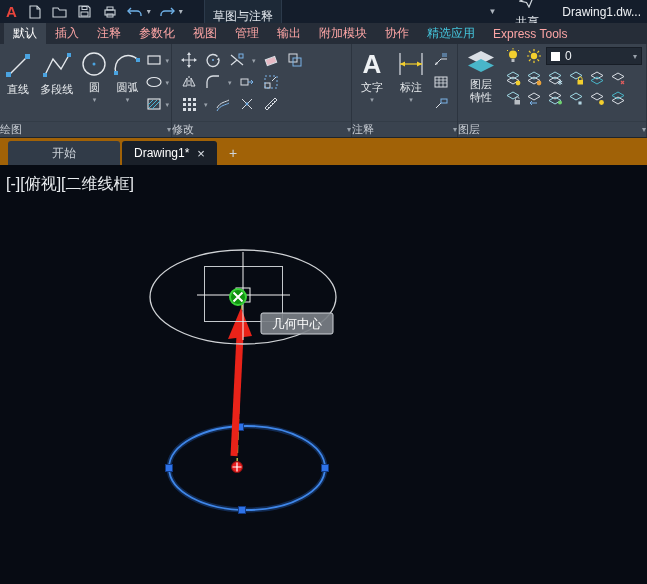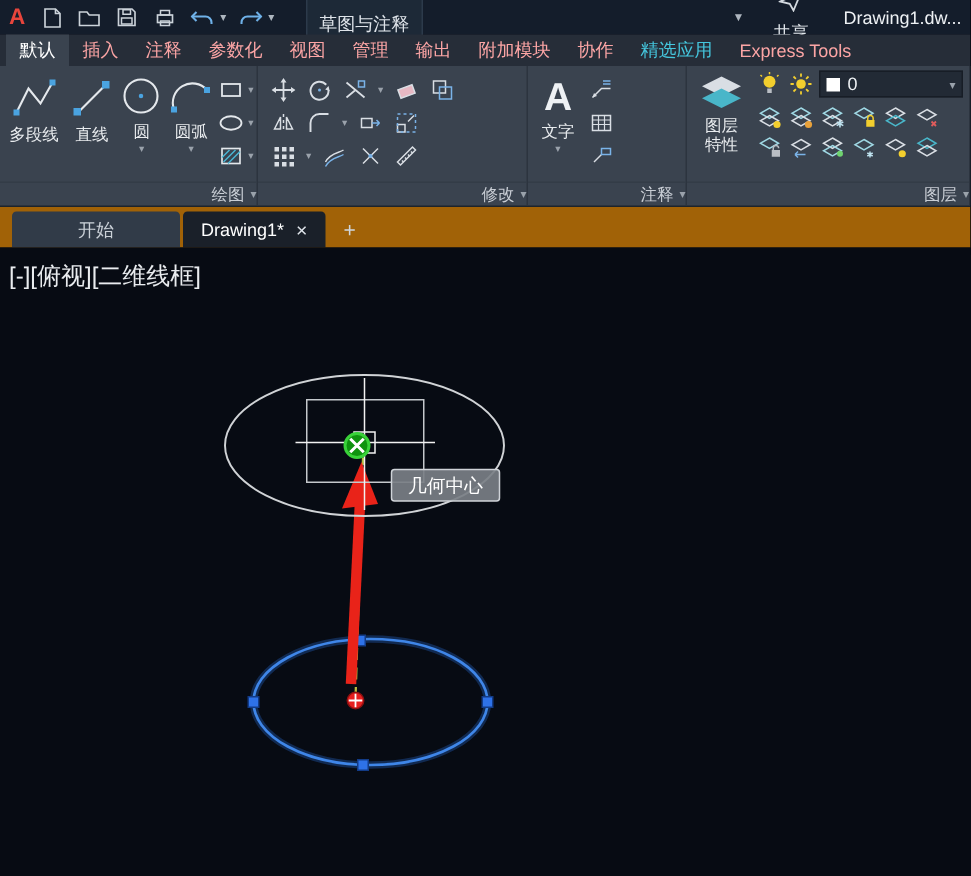--- a/index.html
+++ b/index.html
@@ -26,21 +26,21 @@
              display:flex; align-items:stretch; padding-left:4px; }
   .tab { display:flex; align-items:center; padding:0 9px; color:#fca5a5; white-space:nowrap; }
   .tab.active { background:#3a434f; color:#ffffff; }
   .tab.accent { color:#45c6dd; }
 
   
   .ribbon { position:absolute; top:44px; left:0; right:0; height:94px; background:#3a434f;
             display:flex; border-bottom:1px solid #1d242c; }
   .panel { display:flex; flex-direction:column; border-right:1px solid #2c343f; }
   .pbody { flex:1; display:flex; padding:3px 2px 0 2px; gap:2px; }
-  .plabel { height:16px; display:flex; align-items:center; justify-content:flex-end; gap:4px;
+  .plabel { height:16px; display:flex; align-items:center; justify-content:space-between; gap:4px;
             color:#c9ced5; font-size:11px; border-top:1px solid #333c47; }
   .plabel .arr { font-size:8px; color:#9aa2ab; }
   .bigbtn { display:flex; flex-direction:column; align-items:center; justify-content:flex-start;
             gap:1px; padding-top:2px; }
   .bigbtn svg { display:block; }
   .blbl { font-size:11px; color:#e8ebee; white-space:nowrap; }
   .barr { font-size:7px; color:#9aa2ab; line-height:7px; }
   .minicol { display:flex; flex-direction:column; justify-content:flex-start; gap:4px; padding-top:4px; }
   .minirow { display:flex; align-items:center; gap:2px; }
   .mico { display:inline-flex; width:18px; height:18px; align-items:center; justify-content:center; }
@@ -153,39 +153,39 @@
     <span class="tab">附加模块</span>
     <span class="tab">协作</span>
     <span class="tab accent">精选应用</span>
     <span class="tab">Express Tools</span>
   </div>
 
   <div class="ribbon">
 
     <div class="panel" style="width:172px">
       <div class="pbody">
+        <div class="bigbtn" style="width:34px">
+          <span>
+              <svg width="28" height="32" viewBox="0 0 28 32">
+                <line x1="5" y1="26" x2="23" y2="8" stroke="#e4e8ec" stroke-width="1.4"></line>
+                <rect x="2" y="23" width="5" height="5" fill="#4aa3e0"></rect>
+                <rect x="21" y="5" width="5" height="5" fill="#4aa3e0"></rect>
+              </svg>
+            </span>
+          <span class="blbl">直线</span>
+        </div>
         <div class="bigbtn" style="width:44px">
           <span>
               <svg width="30" height="32" viewBox="0 0 30 32">
                 <path d="M3 26L11 10l8 10 8-14" fill="none" stroke="#e4e8ec" stroke-width="1.4"></path>
                 <rect x="1" y="24" width="4" height="4" fill="#4aa3e0"></rect>
                 <rect x="25" y="4" width="4" height="4" fill="#4aa3e0"></rect>
               </svg>
             </span>
           <span class="blbl">多段线</span>
-        </div>
-        <div class="bigbtn" style="width:34px">
-          <span>
-              <svg width="28" height="32" viewBox="0 0 28 32">
-                <line x1="5" y1="26" x2="23" y2="8" stroke="#e4e8ec" stroke-width="1.4"></line>
-                <rect x="2" y="23" width="5" height="5" fill="#4aa3e0"></rect>
-                <rect x="21" y="5" width="5" height="5" fill="#4aa3e0"></rect>
-              </svg>
-            </span>
-          <span class="blbl">直线</span>
         </div>
         <div class="bigbtn" style="width:32px">
           <span>
               <svg width="30" height="30" viewBox="0 0 30 30">
                 <circle cx="15" cy="15" r="11" fill="none" stroke="#e4e8ec" stroke-width="1.4"></circle>
                 <circle cx="15" cy="15" r="1.5" fill="#4aa3e0"></circle>
               </svg>
             </span>
           <span class="blbl">圆</span>
           <span class="barr">▾</span>
@@ -342,20 +342,31 @@
       </div>
     </div>
 
     <div class="panel" style="width:106px">
       <div class="pbody">
         <div class="bigbtn" style="width:36px">
           <span style="font-size:26px;line-height:30px;font-weight:bold;color:#eef1f4">A</span>
           <span class="blbl">文字</span>
           <span class="barr">▾</span>
         </div>
+        <div class="bigbtn" style="width:38px">
+          <span>
+              <svg width="30" height="30" viewBox="0 0 30 30">
+                <path d="M4 4v22M26 4v22" stroke="#d9dee4" stroke-width="1.2"></path>
+                <path d="M4 15h22" stroke="#f3cf2e" stroke-width="1.2"></path>
+                <path d="M4 15l5-2.5v5zM26 15l-5-2.5v5z" fill="#f3cf2e"></path>
+              </svg>
+            </span>
+          <span class="blbl">标注</span>
+          <span class="barr">▾</span>
+        </div>
         <div class="minicol">
           <span class="mico">
               <svg viewBox="0 0 16 16">
                 <path d="M2 13l6-6h6" fill="none" stroke="#d9dee4"></path>
                 <path d="M2 13l3-1-2-2z" fill="#d9dee4"></path>
                 <path d="M9 4h5M9 2h5" stroke="#7ab3e8"></path>
               </svg>
             </span>
           <span class="mico">
               <svg viewBox="0 0 16 16">

